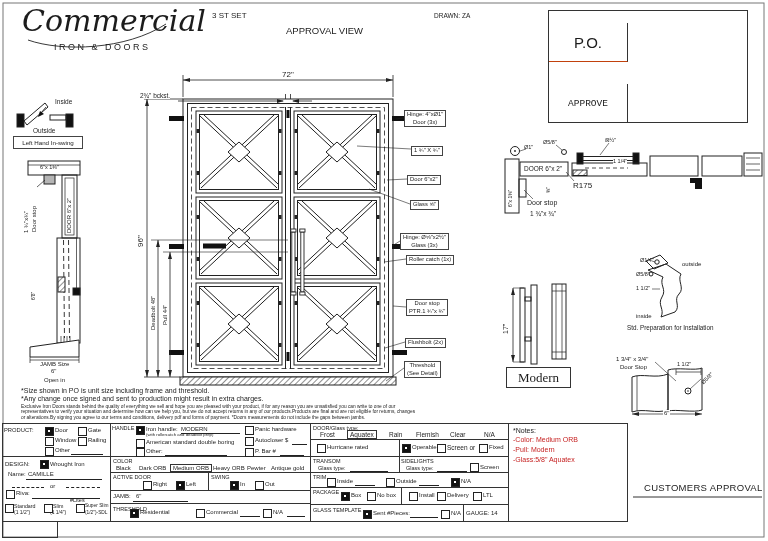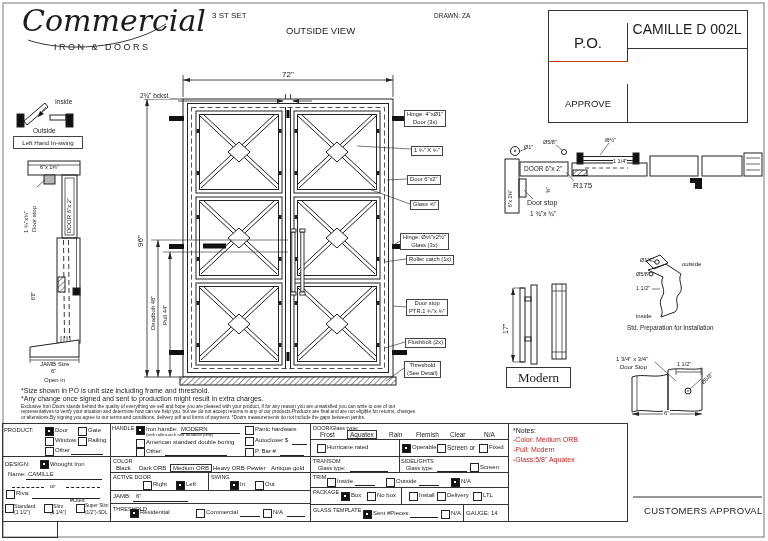--- a/index.html
+++ b/index.html
@@ -226,27 +226,26 @@
     <polygon points="632,414 639,412 639,416" fill="#222" stroke="none"></polygon>
     <polygon points="702,414 695,412 695,416" fill="#222" stroke="none"></polygon>
   </g>
 
   <line x1="633" y1="497" x2="762" y2="497" stroke="#333" stroke-width="1"></line>
 </svg>
 
 <span class="t logo" style="left:22px;top:4px;font-size:30px;">Commercial</span>
 <span class="t" style="left:54px;top:42px;font-size:9px;letter-spacing:2.5px;">IRON &amp; DOORS</span>
 <span class="t" style="left:212px;top:11px;font-size:8px;">3 ST SET</span>
-<span class="t" style="left:286px;top:26px;font-size:9.5px;">OUTSIDE VIEW</span>
+<span class="t" style="left:286px;top:26px;font-size:9.5px;">APPROVAL VIEW</span>
 <span class="t" style="left:434px;top:12px;font-size:6.5px;">DRAWN: ZA</span>
 
 <div style="position:absolute;left:548px;top:10px;width:198px;height:111px;border:1.3px solid #333;z-index:2;">
   <div style="position:absolute;left:0;top:12px;width:78px;height:38px;border-right:1px solid #333;border-bottom:1px solid #c2410c;display:flex;align-items:center;justify-content:center;font-size:15px;">P.O.</div>
-  <div style="position:absolute;left:78px;top:0;width:120px;height:38px;border-bottom:1px solid #333;display:flex;align-items:center;justify-content:center;font-size:14px;text-align:center;line-height:1.15;white-space:normal;padding:0 4px;box-sizing:border-box;">CAMILLE D 002L</div>
-  <div style="position:absolute;left:0;top:73px;width:78px;height:38px;border-right:1px solid #333;display:flex;align-items:center;justify-content:center;font-size:9.5px;">APPROVE</div>
+  <div style="position:absolute;left:0;top:73px;width:78px;height:38px;border-right:1px solid #333;display:flex;align-items:center;justify-content:center;font-size:9.5px;font-family:Liberation Mono, monospace;">APPROVE</div>
 </div>
 
 <span class="t" style="left:55px;top:98px;font-size:6.5px;">Inside</span>
 <span class="t" style="left:33px;top:127px;font-size:6.5px;">Outside</span>
 <div style="position:absolute;left:13px;top:136px;width:68px;height:11px;border:1px solid #444;display:flex;align-items:center;justify-content:center;font-size:6.2px;z-index:2;background:#fff;">Left Hand In-swing</div>
 <span class="t" style="left:40px;top:164px;font-size:5.5px;">6"x 1⅜"</span>
 <span class="t rot" style="left:31px;top:232px;">Door stop</span>
 <span class="t rot" style="left:23px;top:233px;">1 ¾"x¾"</span>
 <span class="t rot" style="left:66px;top:233px;">DOOR 6"x 2"</span>
 <span class="t rot" style="left:31px;top:300px;font-size:5px;">6'8"</span>
@@ -484,13 +483,13 @@
 <span class="ul" style="left:410px;top:516px;width:28px;"></span>
 <span class="cb" style="left:441px;top:510px;"></span>
 <span class="t" style="left:451px;top:510px;">N/A</span>
 <span class="t" style="left:466px;top:510px;">GAUGE: 14</span>
 
 <span class="t" style="left:513px;top:427px;font-size:7px;">*Notes:</span>
 <span class="t red" style="left:513px;top:436px;font-size:7px;">-Color: Medium ORB</span>
 <span class="t red" style="left:513px;top:446px;font-size:7px;">-Pull: Modern</span>
 <span class="t red" style="left:513px;top:456px;font-size:7px;">-Glass:5/8"  Aquatex</span>
 
-<span class="t" style="left:644px;top:506px;font-size:9.5px;letter-spacing:0.3px;">CUSTOMERS APPROVAL</span>
+<span class="t" style="left:644px;top:483px;font-size:9.5px;letter-spacing:0.3px;">CUSTOMERS APPROVAL</span>
 
 </body></html>

